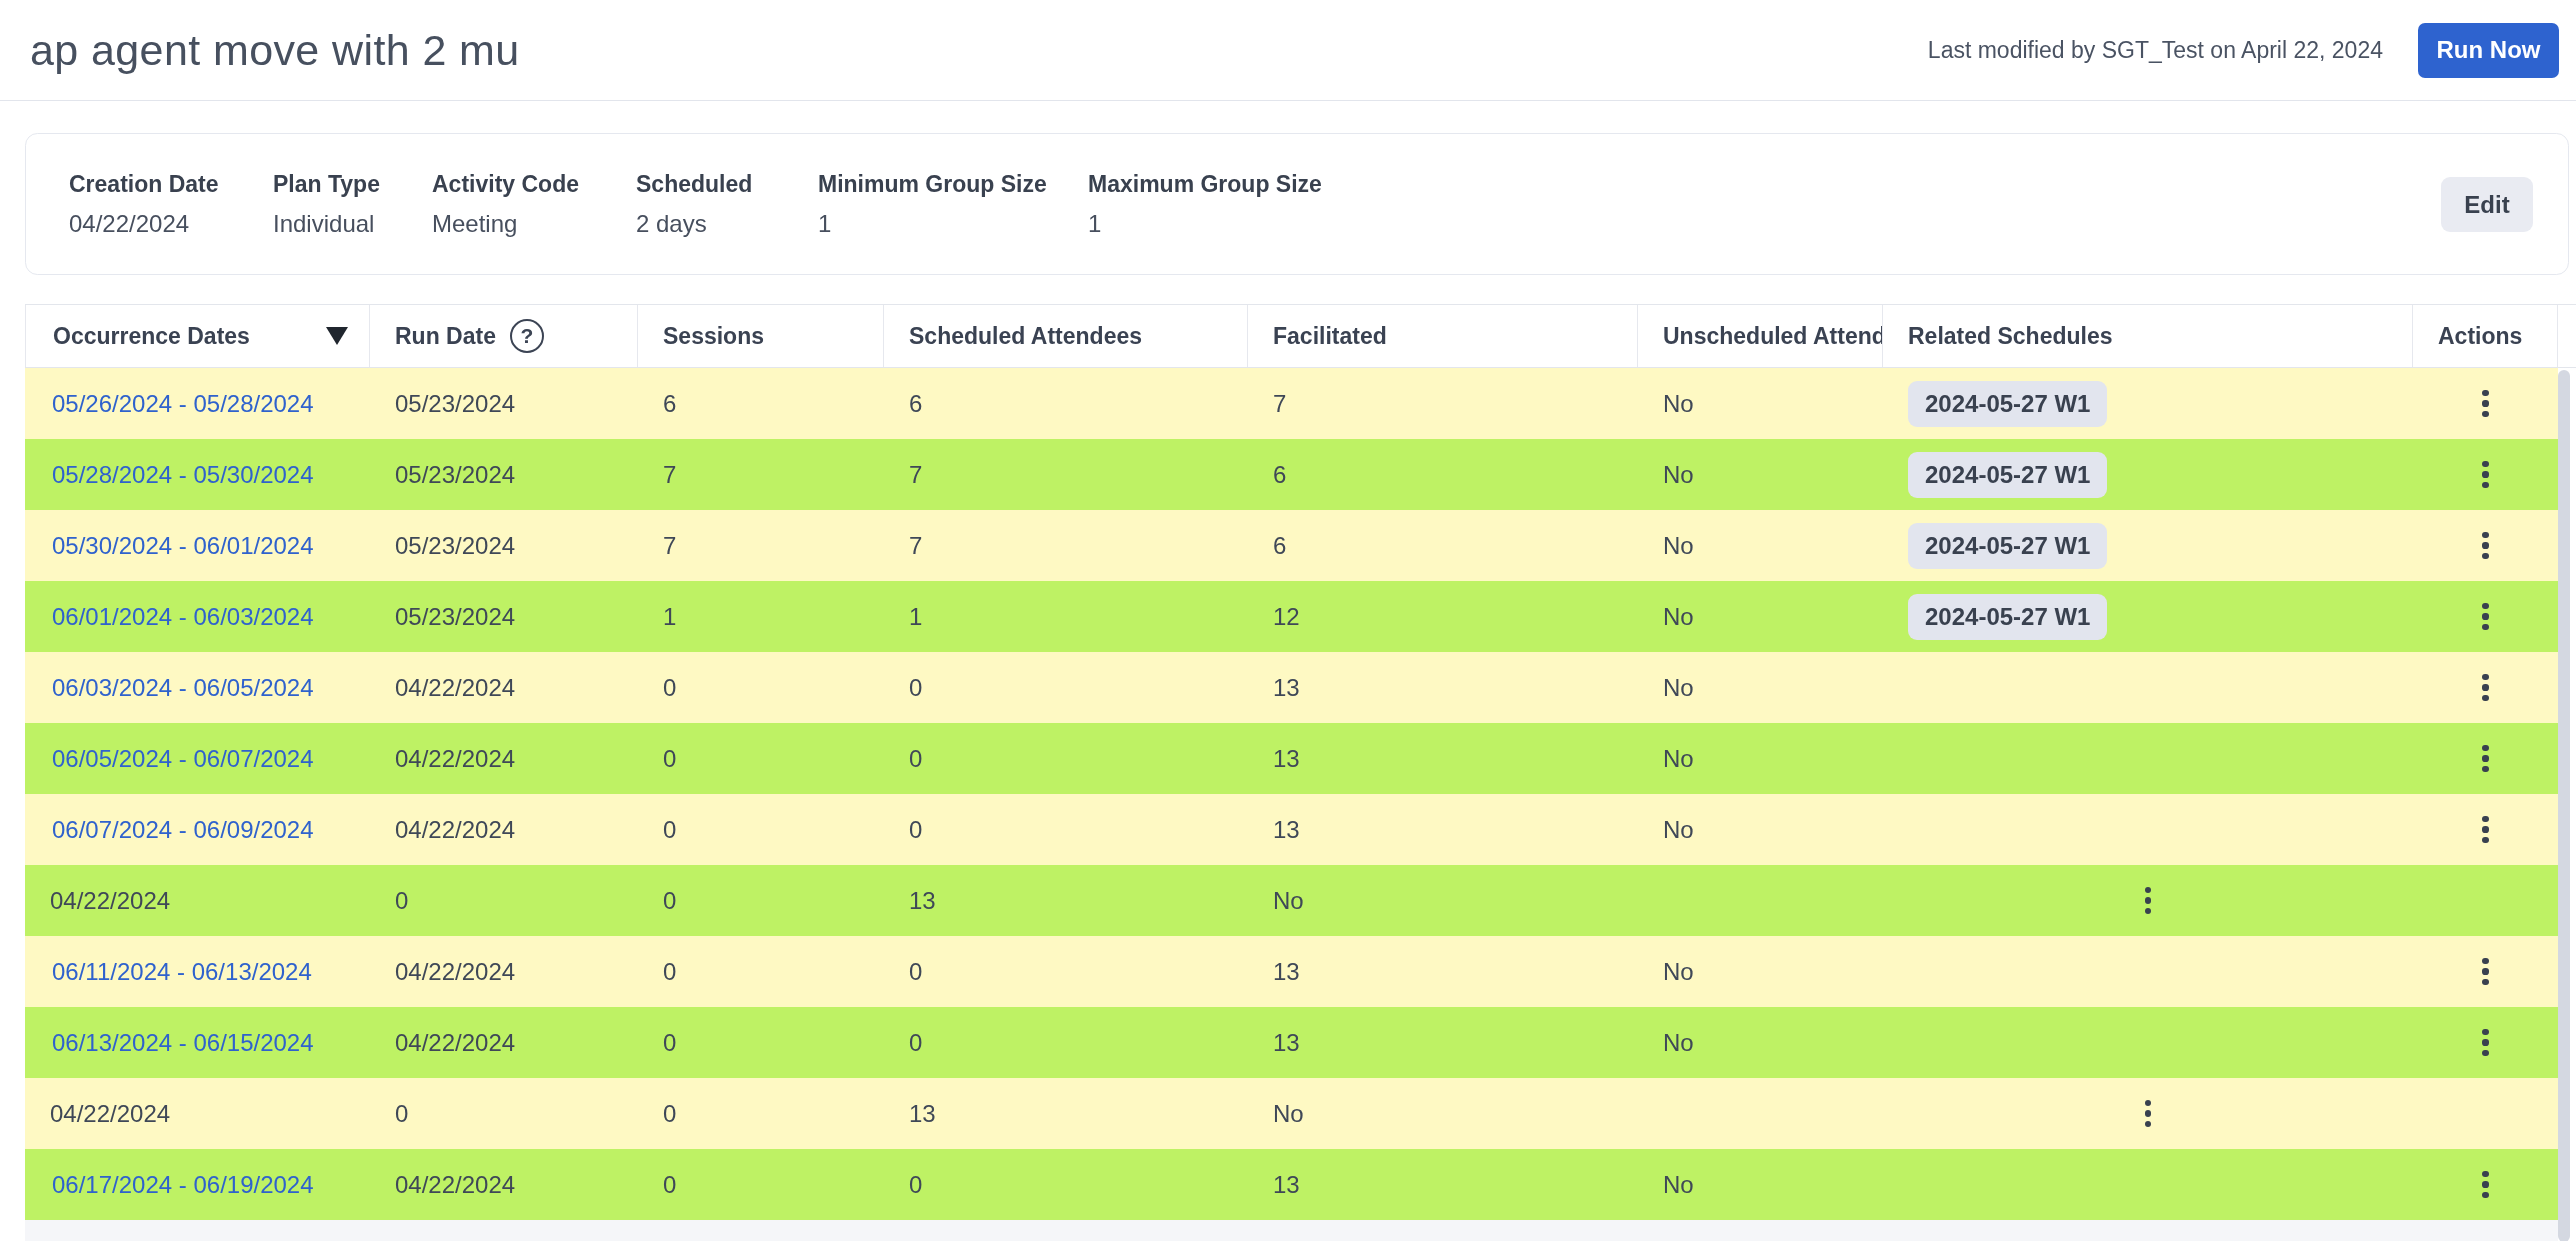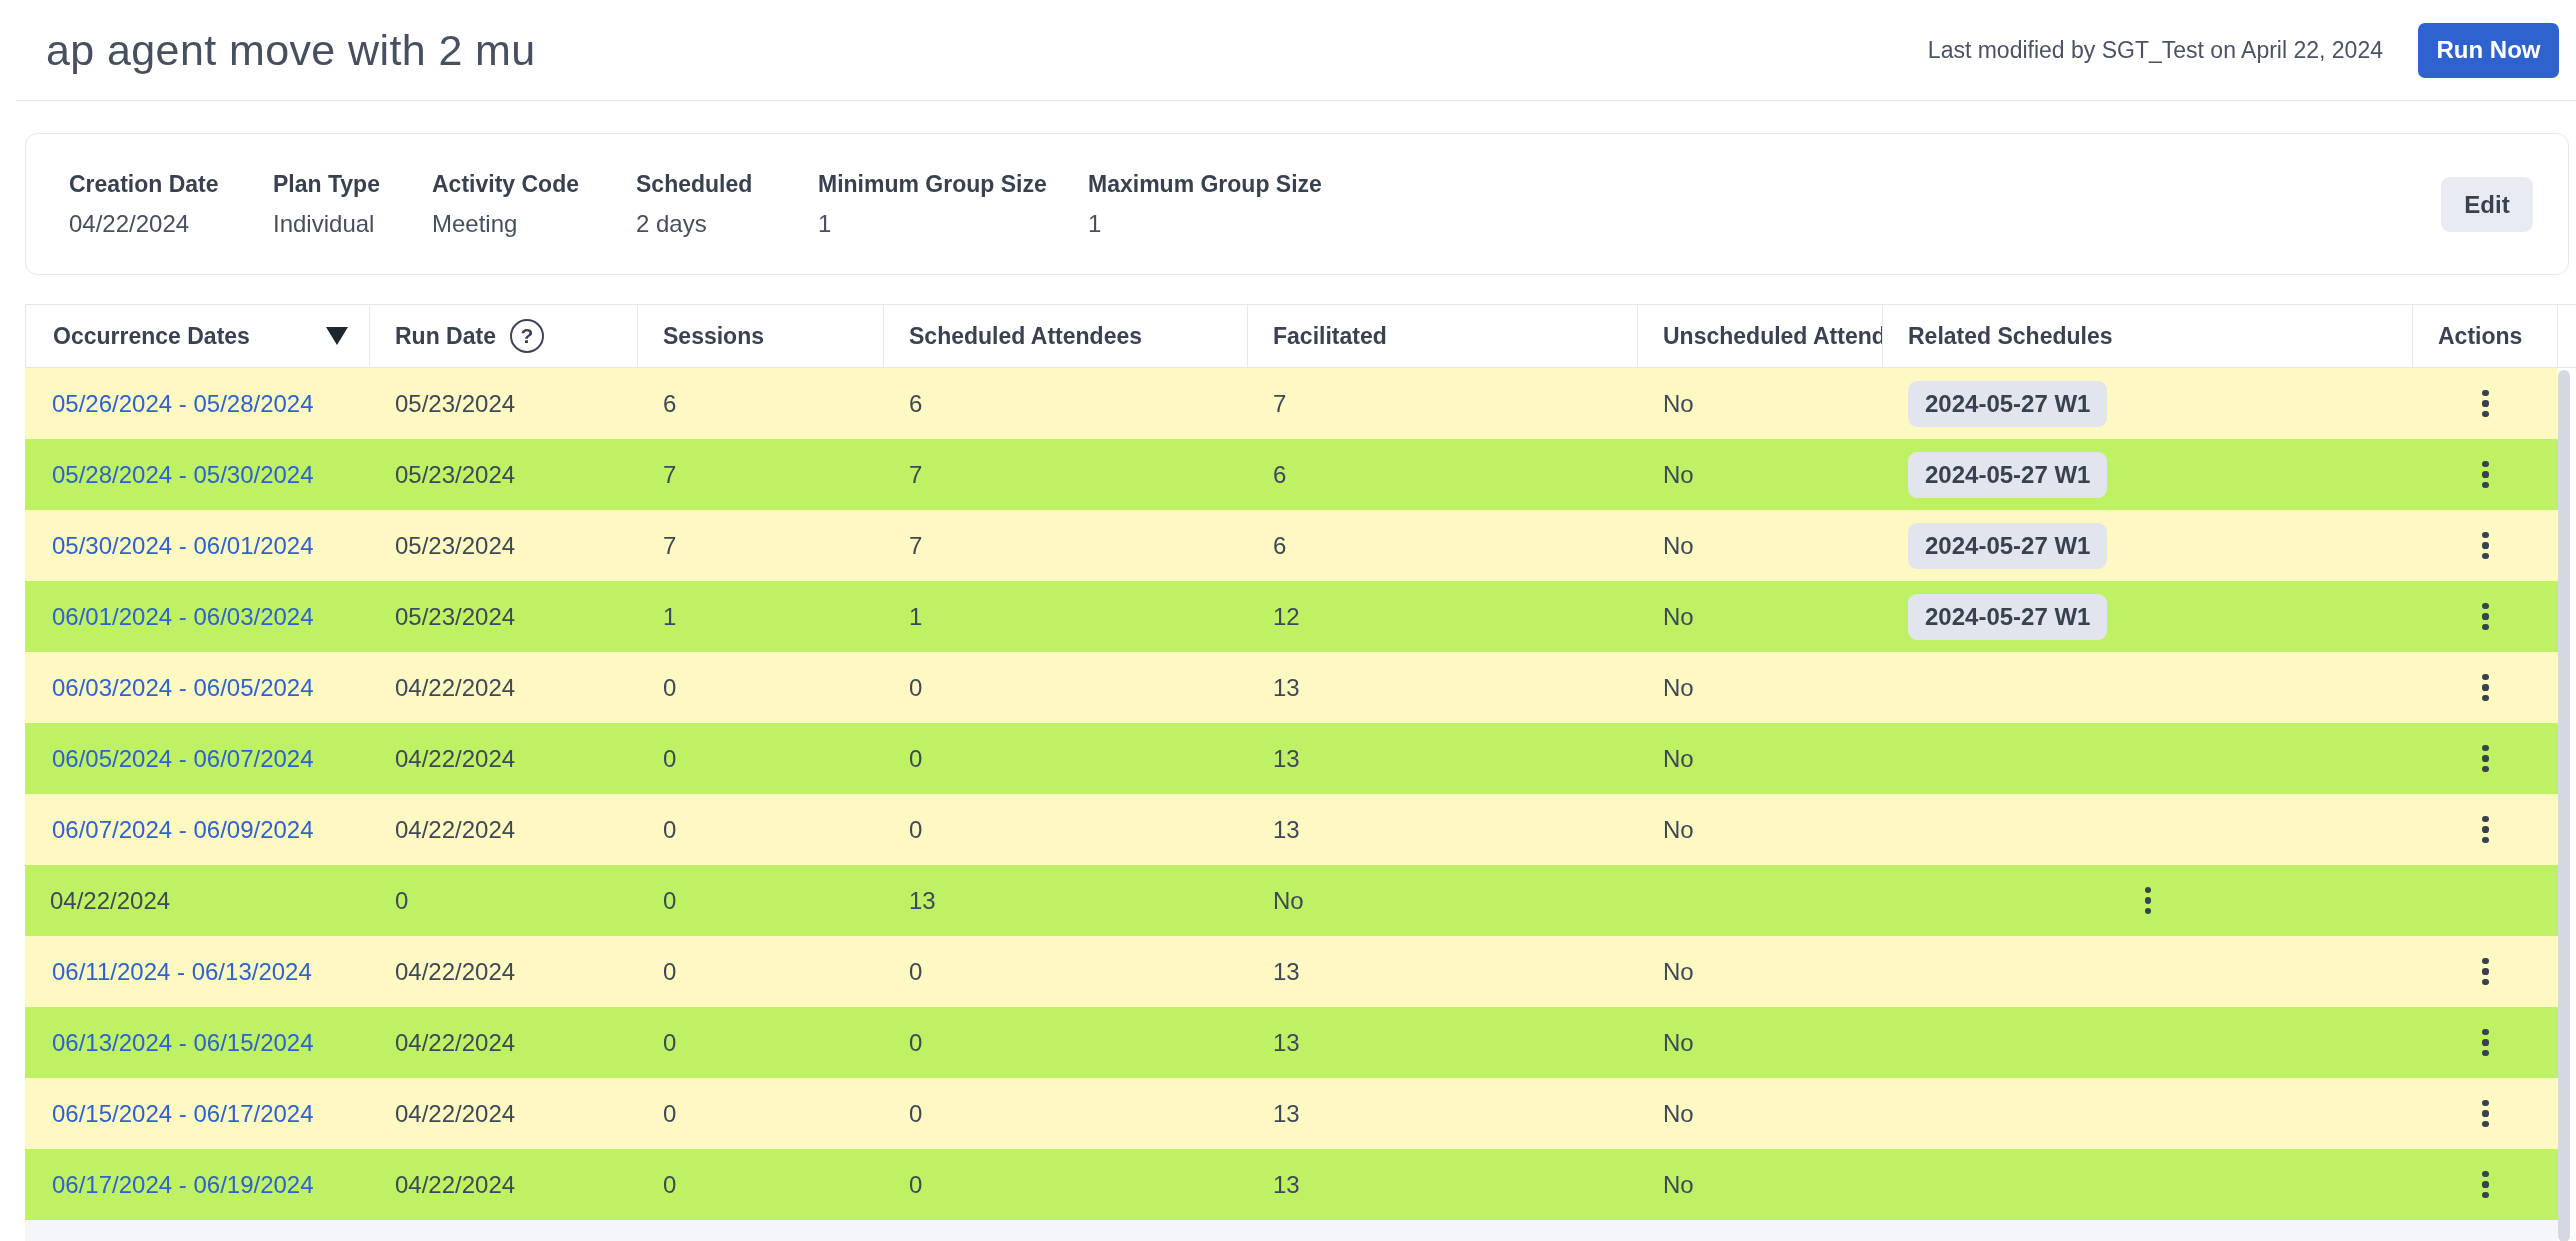--- a/index.html
+++ b/index.html
@@ -10,21 +10,21 @@
     position: relative;
     width: 2576px;
     height: 1242px;
     background: #ffffff;
     overflow: hidden;
   }
 
   
   .topbar {
     position: absolute;
-    top: 0; left: 16px; right: 0;
+    top: 0; left: 0; right: 0;
     height: 101px;
     display: flex;
     align-items: center;
     border-bottom: 1.8px solid #e2e5ec;
     background: #ffffff;
   }
   .page-title {
     margin-left: 30px;
     font-size: 43px;
     font-weight: 400;
@@ -586,23 +586,20 @@
     </div>
     <div class="td actions">
       <button class="kebab-btn">
         <span class="kebab-dot"></span>
         <span class="kebab-dot"></span>
         <span class="kebab-dot"></span>
       </button>
     </div>
   </div>
         <div class="trow alt">
-    <div class="td first">
-      <a class="date-link">06/15/2024 - 06/17/2024</a>
-    </div>
     <div class="td">
             <span>04/22/2024</span>
           </div>
     <div class="td">
             <span>0</span>
           </div>
     <div class="td">
             <span>0</span>
           </div>
     <div class="td">

